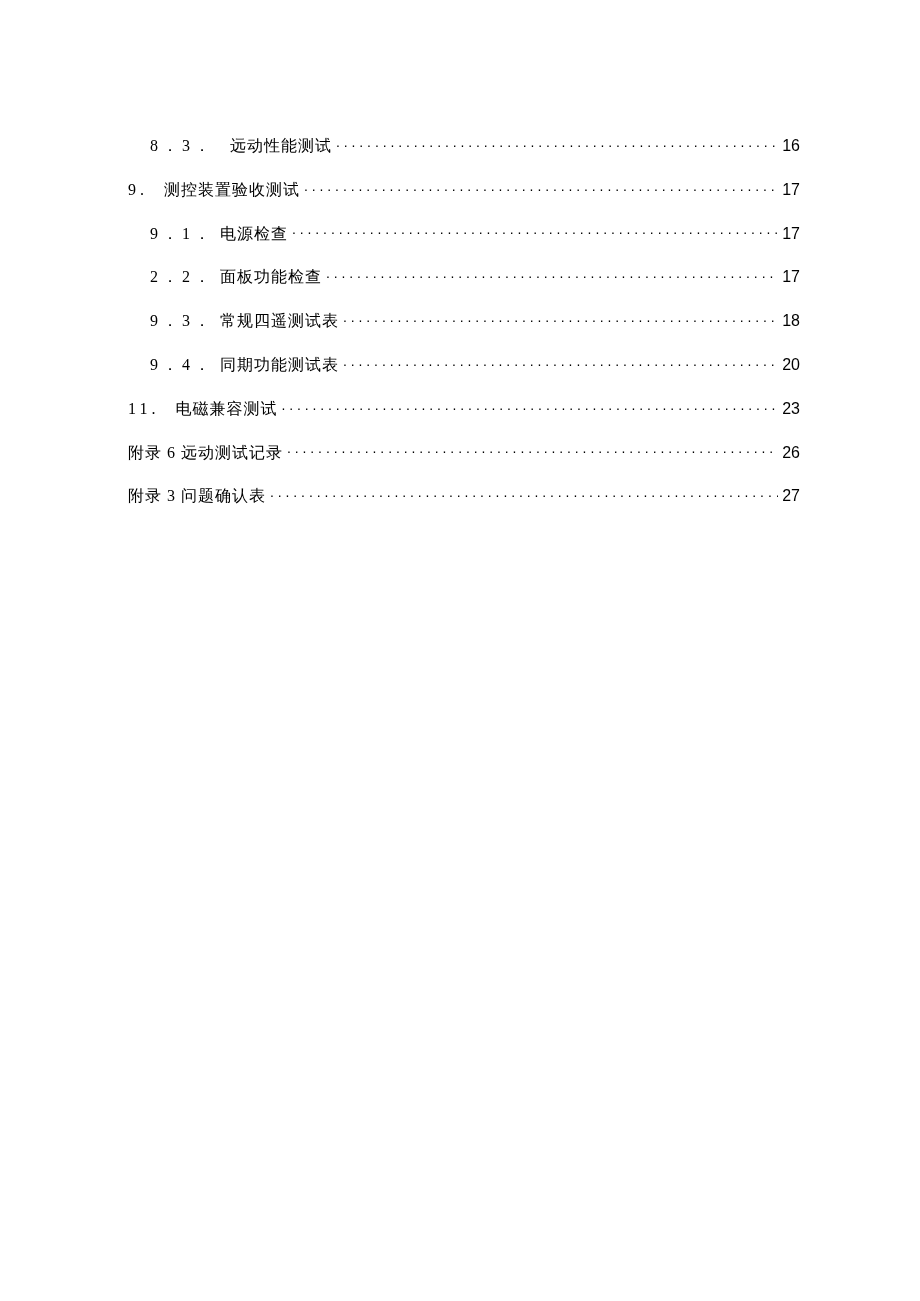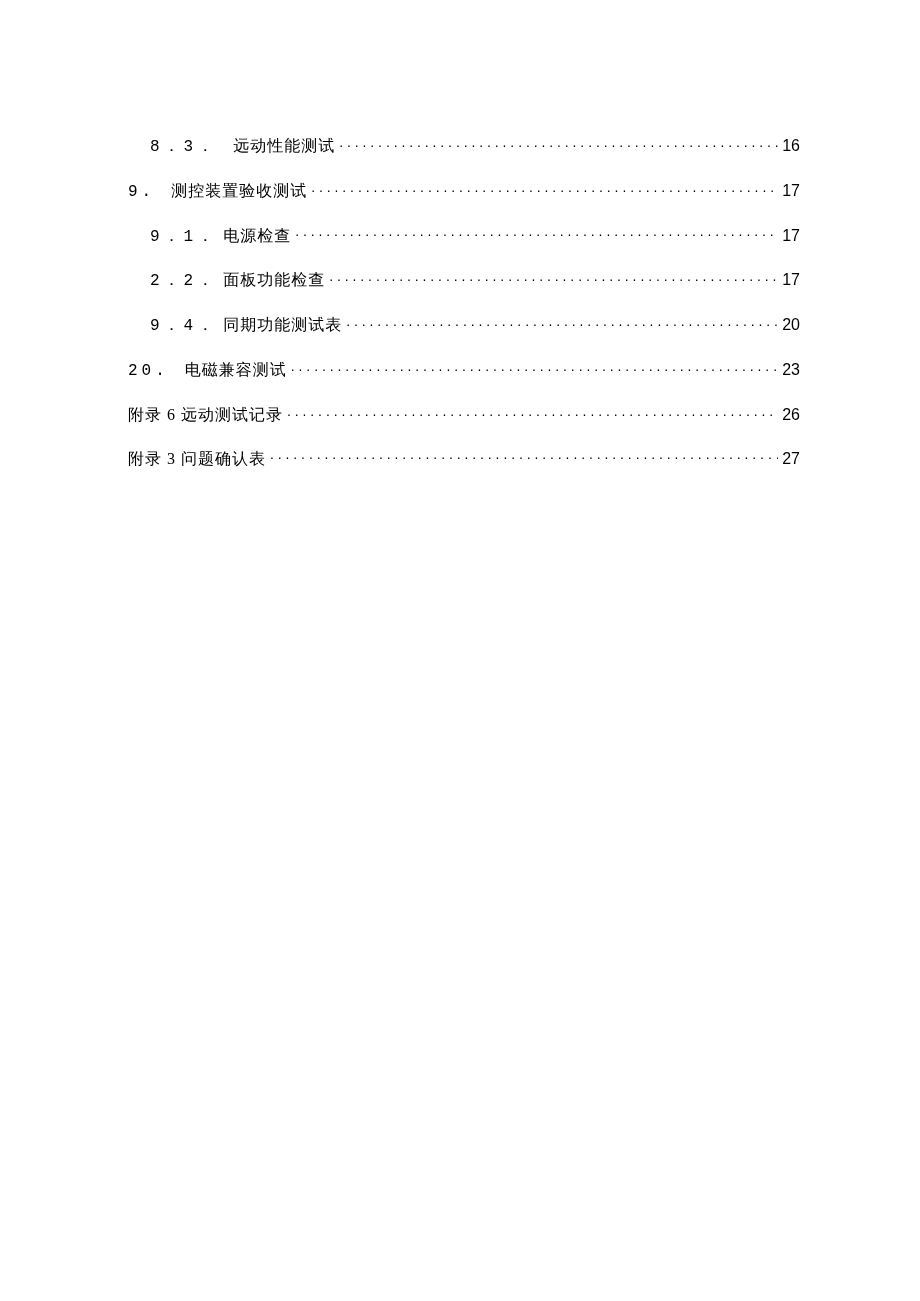--- a/index.html
+++ b/index.html
@@ -20,21 +20,21 @@
   .toc-row {
     display: flex;
     align-items: baseline;
     margin-bottom: 22px;
     white-space: nowrap;
   }
   .indent-0 { padding-left: 0; }
   .indent-1 { padding-left: 22px; justify-content: center; }
   .indent-2 { padding-left: 22px; }
   .num {
-    font-family: Liberation Mono, monospace;
+    font-family: Liberation Serif, serif;
     letter-spacing: 4px;
   }
   .num-gap-wide { padding-right: 16px; }
   .num-gap { padding-right: 6px; }
   .title {
     letter-spacing: 1px;
   }
   .dots {
     flex: 1 1 auto;
     overflow: hidden;
@@ -79,27 +79,33 @@
       <span class="dots"></span>
       <span class="pagenum">17</span>
     </div>
     <div class="toc-row indent-1">
       <span class="num num-gap">2．2．</span>
       <span class="title">面板功能检查</span>
       <span class="dots"></span>
       <span class="pagenum">17</span>
     </div>
     <div class="toc-row indent-1">
+      <span class="num num-gap">9．3．</span>
+      <span class="title">常规四遥测试表</span>
+      <span class="dots"></span>
+      <span class="pagenum">18</span>
+    </div>
+    <div class="toc-row indent-1">
       <span class="num num-gap">9．4．</span>
       <span class="title">同期功能测试表</span>
       <span class="dots"></span>
       <span class="pagenum">20</span>
     </div>
     <div class="toc-row indent-0">
-      <span class="num num-gap-wide">20.</span>
+      <span class="num num-gap-wide">11.</span>
       <span class="title">电磁兼容测试</span>
       <span class="dots"></span>
       <span class="pagenum">23</span>
     </div>
     <div class="toc-row indent-0">
       <span class="title">附录 6 远动测试记录</span>
       <span class="dots"></span>
       <span class="pagenum">26</span>
     </div>
     <div class="toc-row indent-0">

